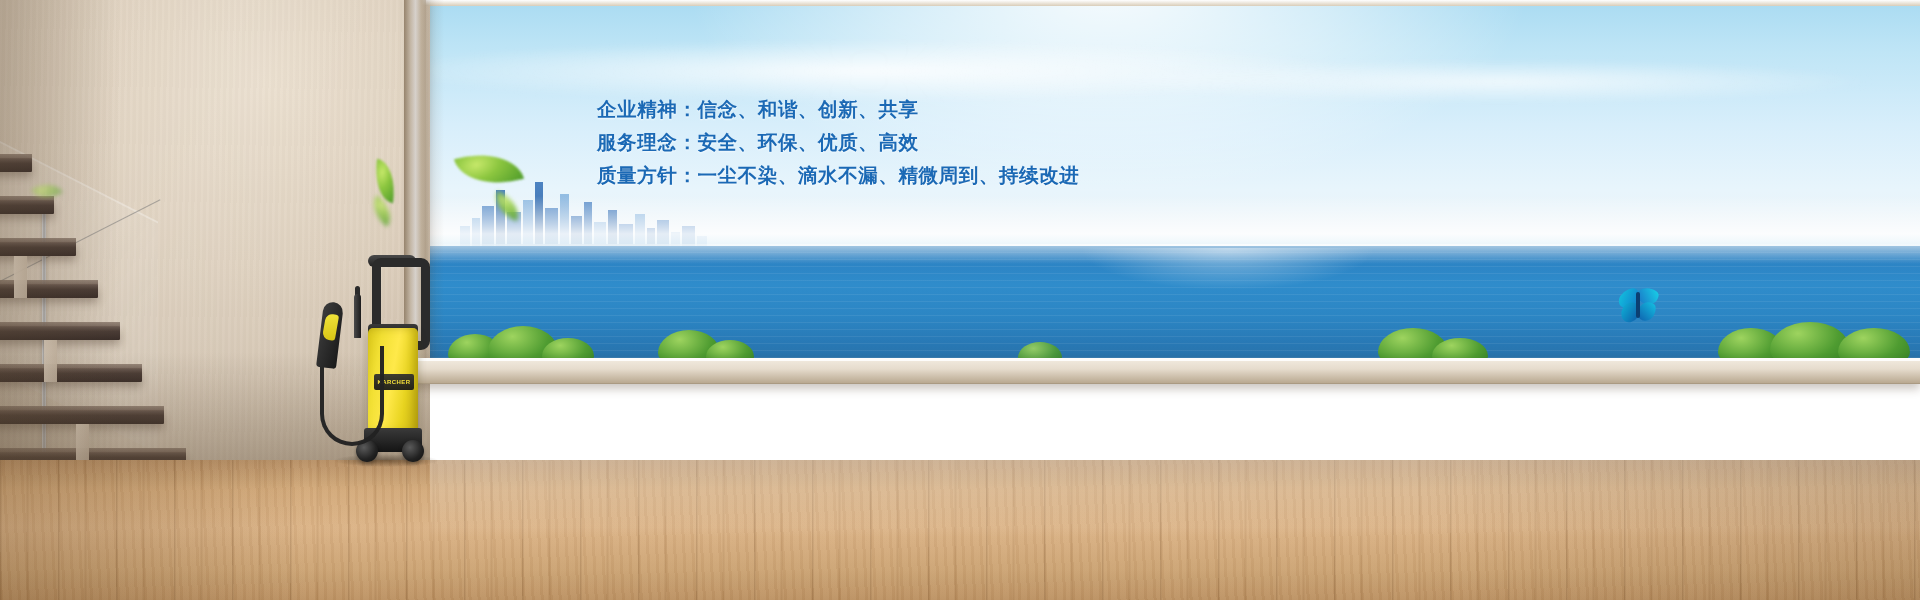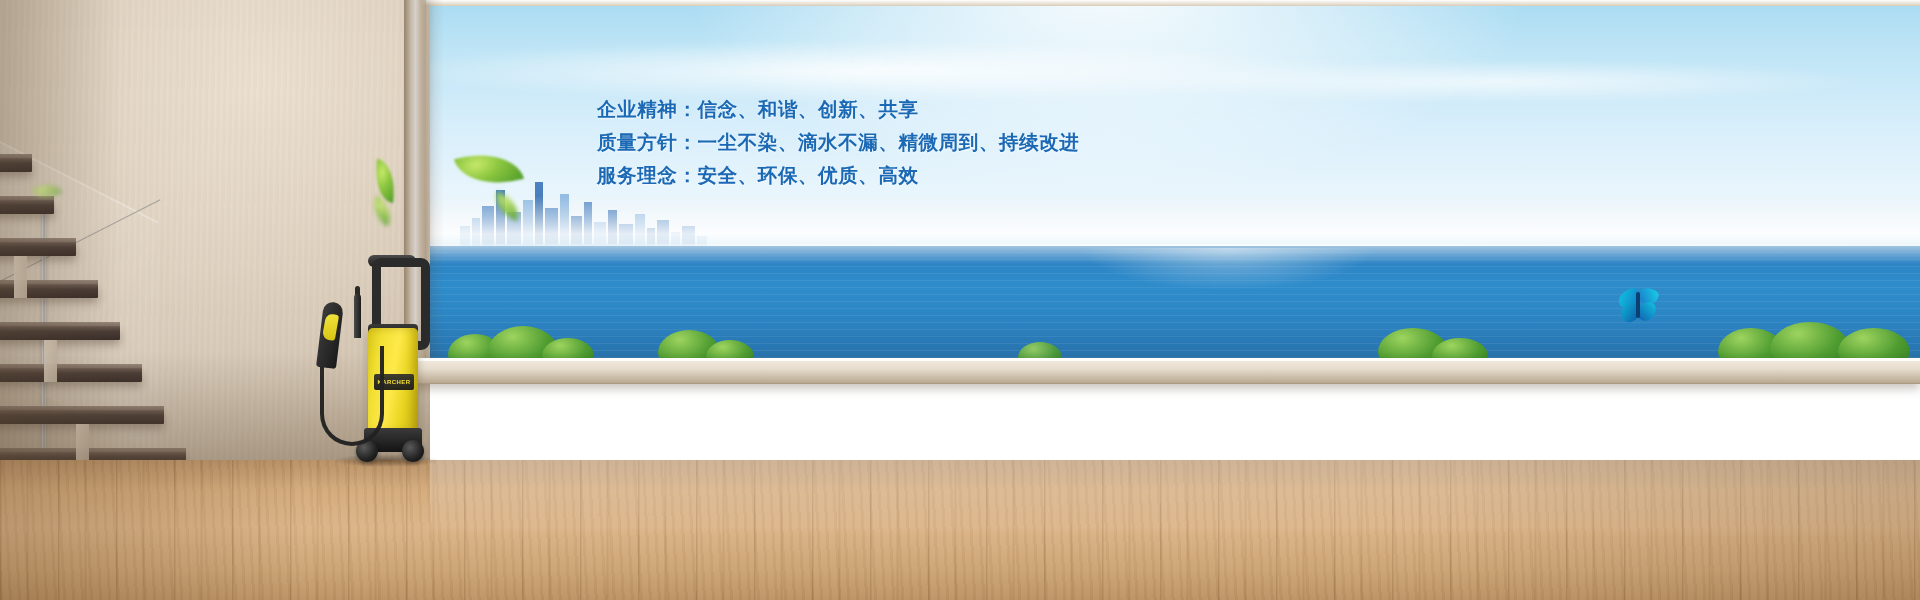--- a/index.html
+++ b/index.html
@@ -406,17 +406,17 @@
     <div class="w-base"></div>
     <div class="w-wheel l"></div>
     <div class="w-wheel r"></div>
     <div class="w-hose"></div>
     <div class="w-gun"></div>
     <div class="w-trigger"></div>
   </div>
 
   <div class="slogans">
     <div class="slogan-line">企业精神：信念、和谐、创新、共享</div>
+    <div class="slogan-line">服务理念：安全、环保、优质、高效</div>
     <div class="slogan-line">质量方针：一尘不染、滴水不漏、精微周到、持续改进</div>
-    <div class="slogan-line">服务理念：安全、环保、优质、高效</div>
   </div>
 
 </div>
 
 </body></html>

